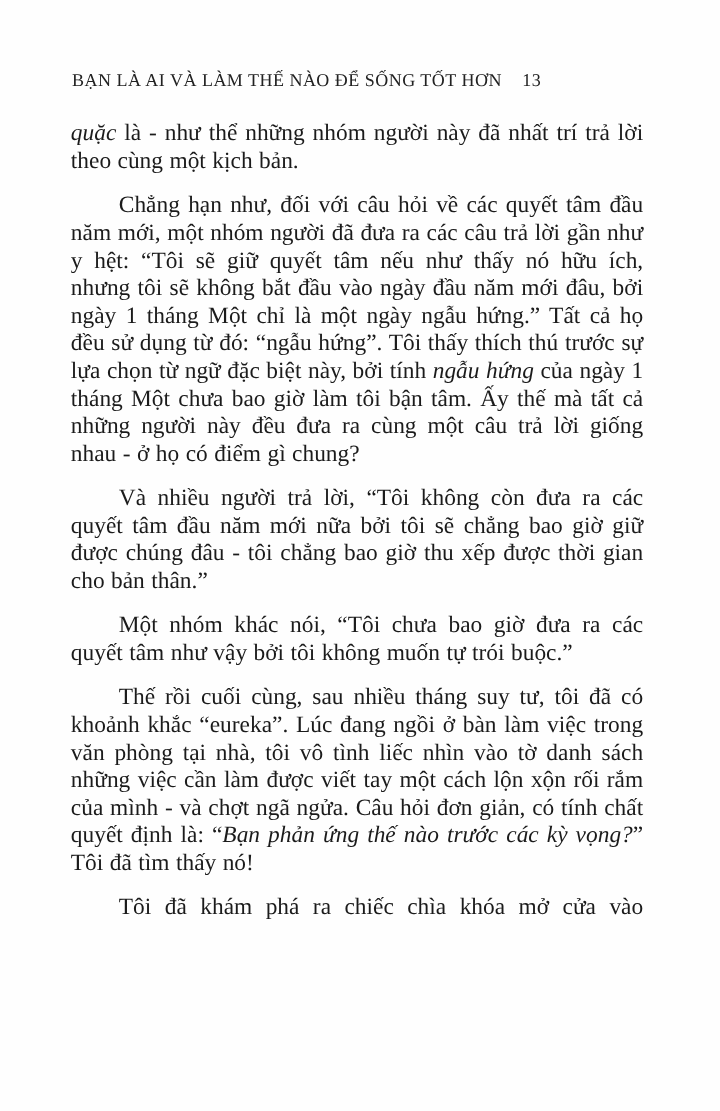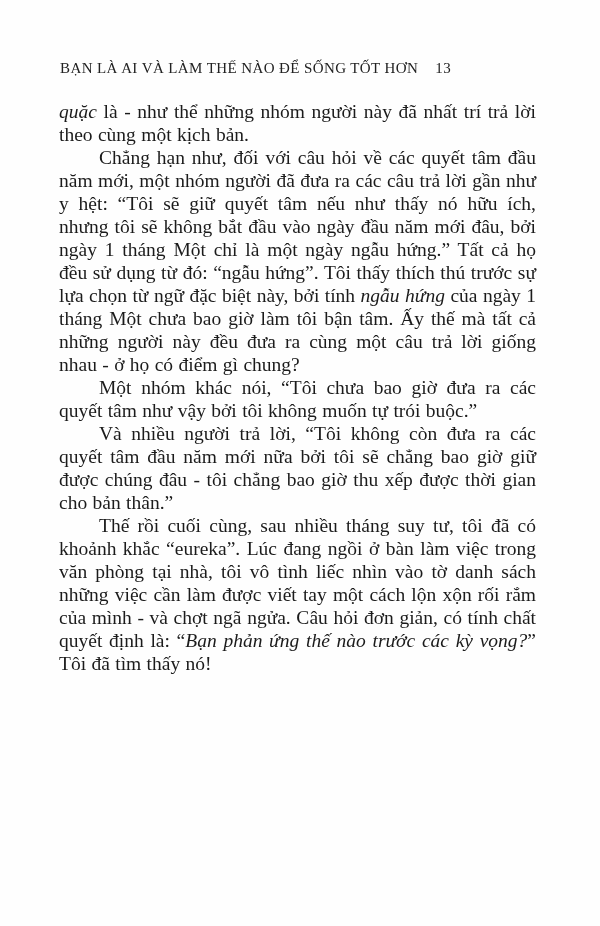--- a/index.html
+++ b/index.html
@@ -37,34 +37,35 @@
     right: 64px;
   }
 
   p.para {
     text-align: justify;
     font-size: 19.5px;
     line-height: 23px;
     color: #1b1b1b;
     word-spacing: 0.5px;
   }
-  p.para.indent { text-indent: 40px; }
+  p.para.indent { text-indent: 40px; margin-top: 14px; }
   p.para.justify-last { text-align-last: justify; }
   p.para em { font-style: italic; }
 </style>
 </head>
 <body>
 
 <div class="page">
 
   <div class="running-header">
     <span>BẠN LÀ AI VÀ LÀM THẾ NÀO ĐỂ SỐNG TỐT HƠN</span><span class="page-num">13</span>
   </div>
 
   <div class="page-body">
       <p class="para"><em>quặc</em><span> là - như thể những nhóm người này đã nhất trí trả lời theo cùng một kịch bản.</span></p>
       <p class="para indent"><span>Chẳng hạn như, đối với câu hỏi về các quyết tâm đầu năm mới, một nhóm người đã đưa ra các câu trả lời gần như y hệt: “Tôi sẽ giữ quyết tâm nếu như thấy nó hữu ích, nhưng tôi sẽ không bắt đầu vào ngày đầu năm mới đâu, bởi ngày 1 tháng Một chỉ là một ngày ngẫu hứng.” Tất cả họ đều sử dụng từ đó: “ngẫu hứng”. Tôi thấy thích thú trước sự lựa chọn từ ngữ đặc biệt này, bởi tính </span><em>ngẫu hứng</em><span> của ngày 1 tháng Một chưa bao giờ làm tôi bận tâm. Ấy thế mà tất cả những người này đều đưa ra cùng một câu trả lời giống nhau - ở họ có điểm gì chung?</span></p>
+      <p class="para indent"><span>Và nhiều người trả lời, “Tôi không còn đưa ra các quyết tâm đầu năm mới nữa bởi tôi sẽ chẳng bao giờ giữ được chúng đâu - tôi chẳng bao giờ thu xếp được thời gian cho bản thân.”</span></p>
       <p class="para indent"><span>Một nhóm khác nói, “Tôi chưa bao giờ đưa ra các quyết tâm như vậy bởi tôi không muốn tự trói buộc.”</span></p>
-      <p class="para indent"><span>Và nhiều người trả lời, “Tôi không còn đưa ra các quyết tâm đầu năm mới nữa bởi tôi sẽ chẳng bao giờ giữ được chúng đâu - tôi chẳng bao giờ thu xếp được thời gian cho bản thân.”</span></p>
       <p class="para indent"><span>Thế rồi cuối cùng, sau nhiều tháng suy tư, tôi đã có khoảnh khắc “eureka”. Lúc đang ngồi ở bàn làm việc trong văn phòng tại nhà, tôi vô tình liếc nhìn vào tờ danh sách những việc cần làm được viết tay một cách lộn xộn rối rắm của mình - và chợt ngã ngửa. Câu hỏi đơn giản, có tính chất quyết định là: “</span><em>Bạn phản ứng thế nào trước các kỳ vọng?</em><span>” Tôi đã tìm thấy nó!</span></p>
+      <p class="para indent justify-last"><span>Tôi đã khám phá ra chiếc chìa khóa mở cửa vào</span></p>
     </div>
 
 </div>
 
 </body></html>

